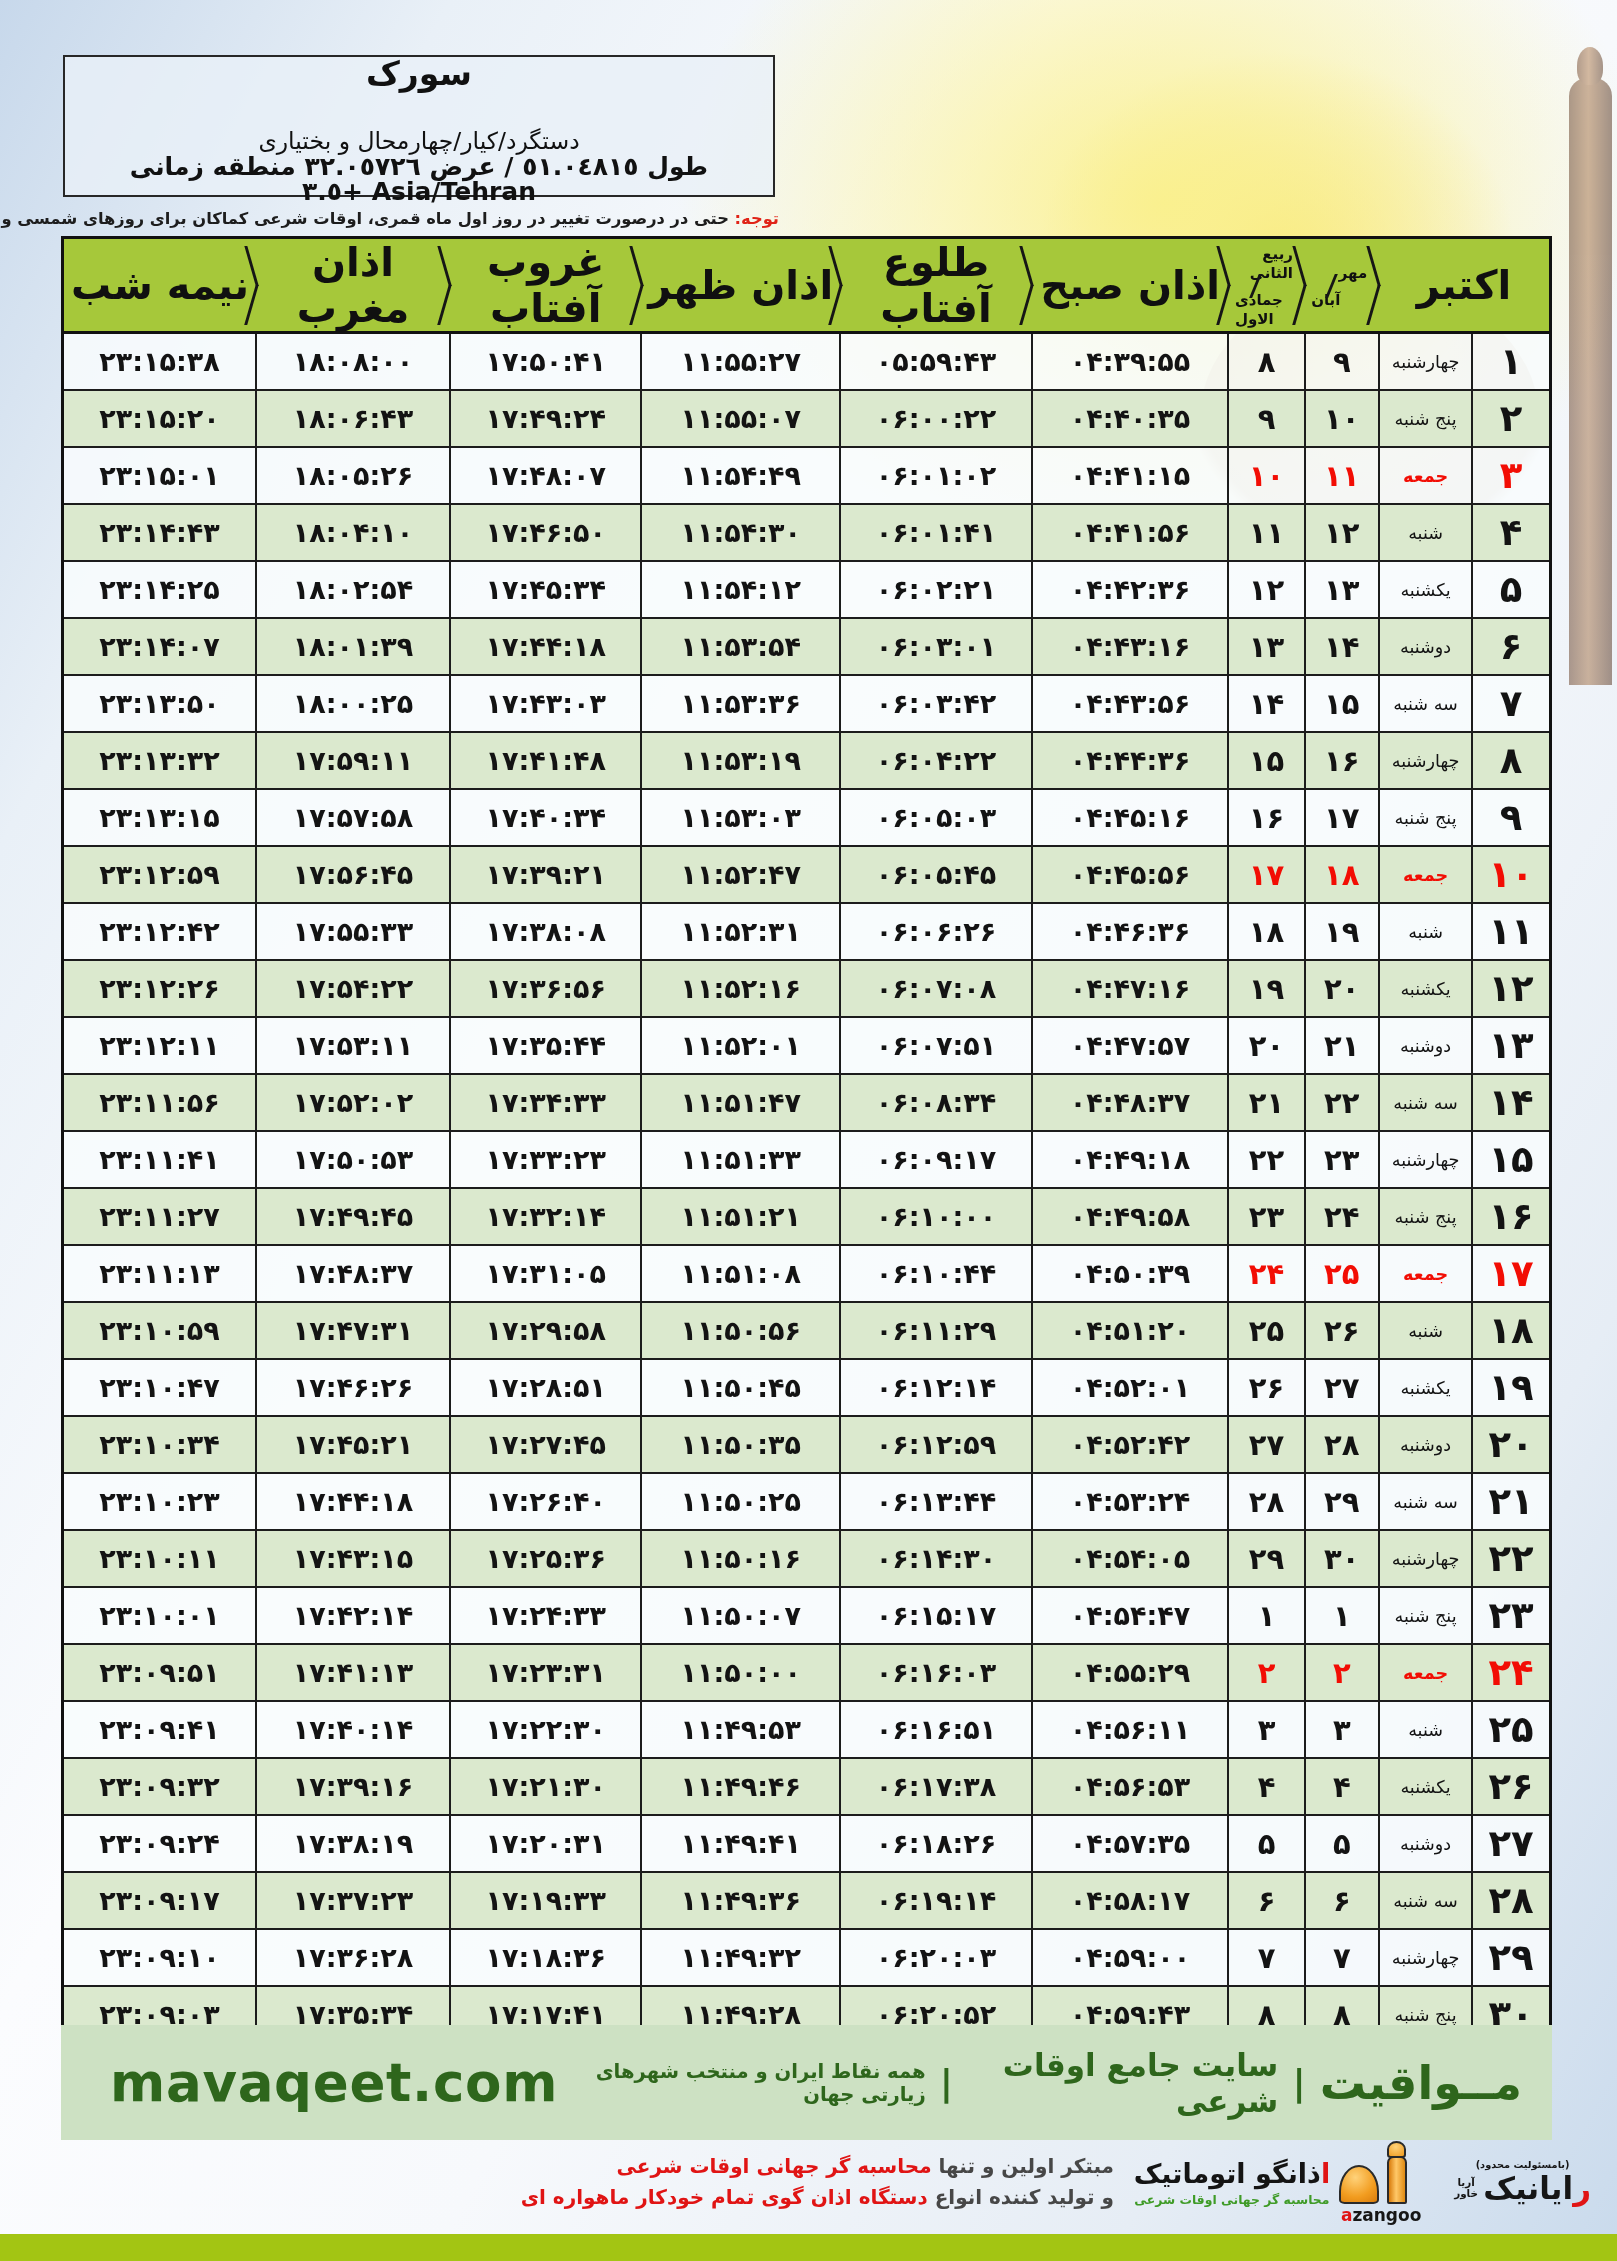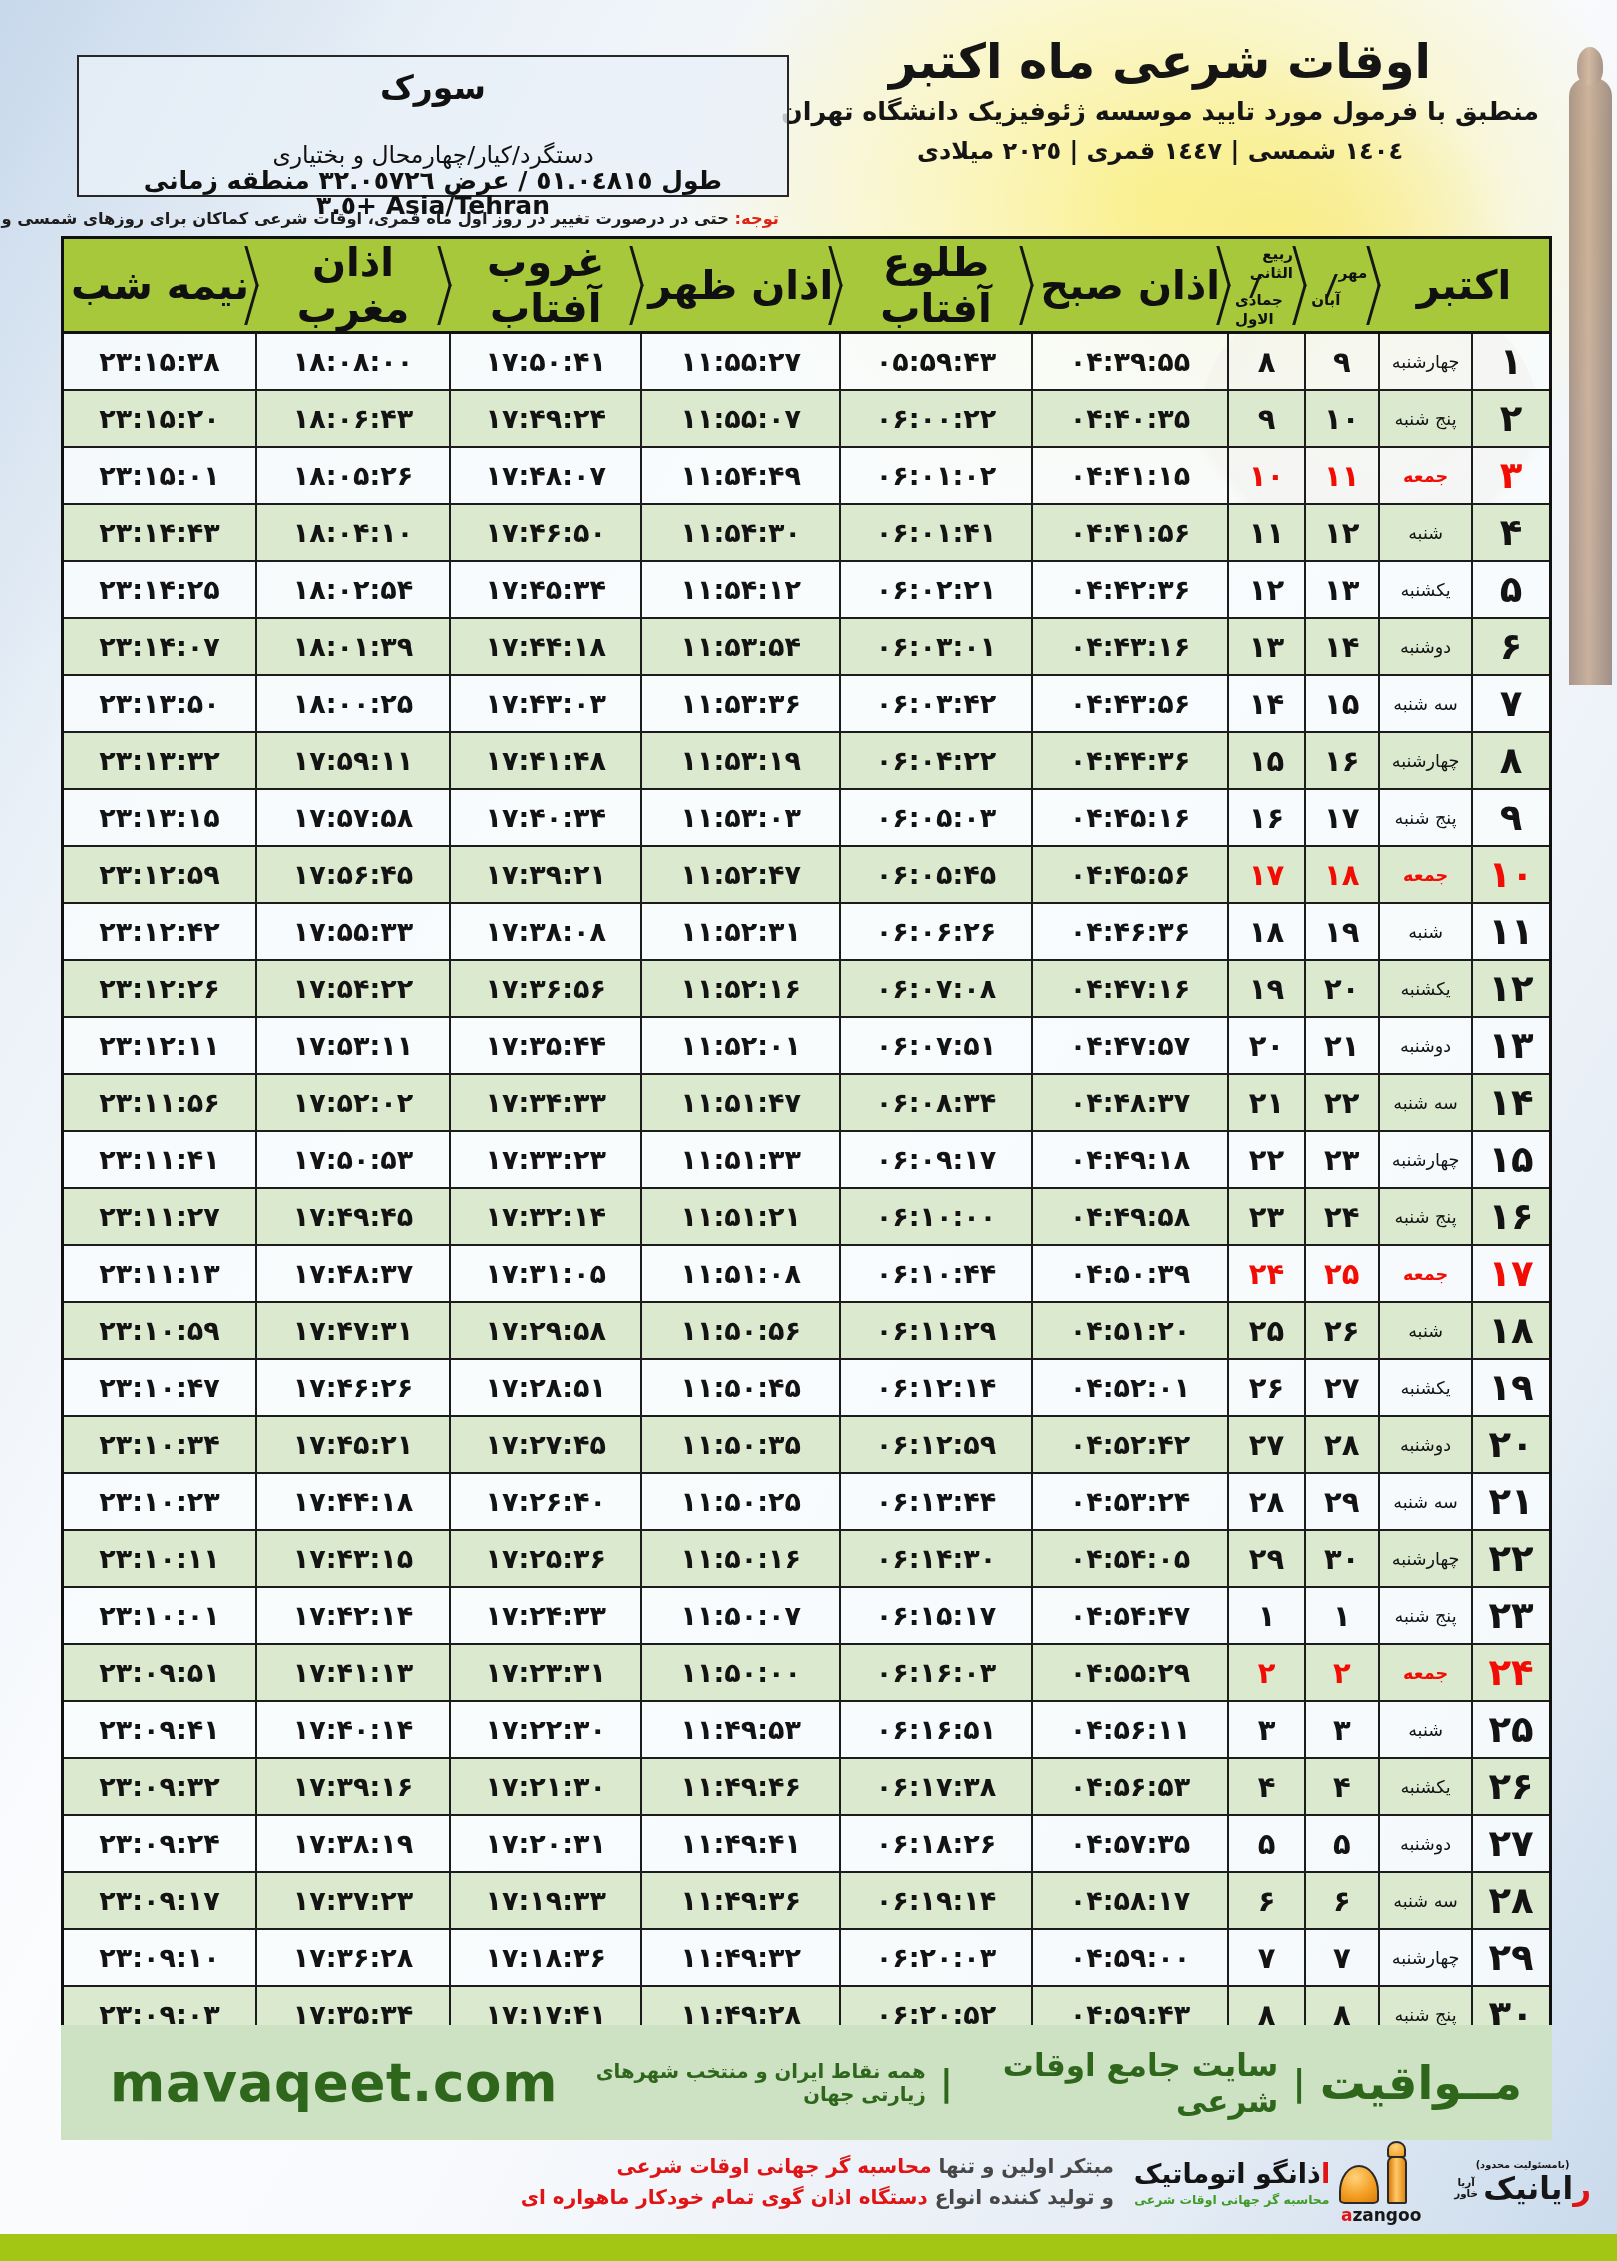--- a/index.html
+++ b/index.html
@@ -11,22 +11,22 @@
       linear-gradient(118deg,#c7d8eb 0%,#e9f0f7 16%,#fbfcfe 38%,#f7f9fc 58%,#e6edf5 82%,#c9daec 100%);}
   
   .minaret{position:absolute;right:5.2px;top:78px;width:43px;height:607px;opacity:.55;
     background:linear-gradient(90deg,#6e4a33,#a97a52 45%,#5d3d2a);border-radius:18px 18px 0 0;}
   .minaret::before{content:'';position:absolute;top:-31px;left:50%;transform:translateX(-50%);
     width:26px;height:38px;background:linear-gradient(90deg,#7a5238,#b5855c 45%,#63432e);border-radius:50% 50% 40% 40%;}
   .dome-glow{position:absolute;right:78px;top:281px;width:339px;height:274px;opacity:.25;border-radius:50% 50% 10% 10%;
     background:radial-gradient(circle at 50% 30%,#caa24f,#8c5a2f 70%,transparent 75%);}
 
   
-  .loc-box{position:absolute;left:78px;top:55px;width:712px;height:142px;border:2.6px solid #272727;
-    background:rgba(232,240,248,.8);text-align:center;color:#111;display:flex;flex-direction:column;justify-content:space-evenly;padding:14px 0;box-sizing:border-box;}
+  .loc-box{position:absolute;left:64px;top:55px;width:712px;height:142px;border:2.6px solid #272727;
+    background:rgba(232,240,248,.8);text-align:center;color:#111;display:flex;flex-direction:column;justify-content:space-evenly;padding:0 0;box-sizing:border-box;}
   .loc-city{font-size:33px;font-weight:700;line-height:1;}
   .loc-region{font-size:23.5px;line-height:1;margin-top:40px;}
   .loc-coords{font-size:25px;font-weight:700;line-height:1;}
   .title-wrap{position:absolute;right:46px;top:34px;width:822px;text-align:center;color:#151515;}
   .main-title{font-size:48px;font-weight:700;line-height:1.15;margin:0;}
   .sub-title{font-size:25.4px;font-weight:700;margin-top:6.5px;}
   .date-line{font-size:24px;font-weight:700;margin-top:11.7px;}
   .notice{position:absolute;left:62px;top:209px;width:718px;font-size:16.3px;font-weight:700;color:#1d1d1d;text-align:center;white-space:nowrap;}
   .notice .notice-label{color:#e02317;}
 
@@ -96,25 +96,20 @@
   .bottom-band{position:absolute;left:0;top:2234px;width:1618px;height:27px;background:#a3c513;}
 </style>
 </head>
 <body>
 
 <div class="page">
 
   <div class="minaret"></div>
   <div class="dome-glow"></div>
 
-  <div class="title-wrap">
-    <h1 class="main-title">اوقات شرعی ماه اکتبر</h1>
-    <div class="sub-title">منطبق با فرمول مورد تایید موسسه ژئوفیزیک دانشگاه تهران</div>
-    <div class="date-line">١٤٠٤ شمسی | ١٤٤٧ قمری | ٢٠٢٥ میلادی</div>
-  </div>
 
   <div class="loc-box">
     <div class="loc-city">سورک</div>
     <div class="loc-region">دستگرد/کیار/چهارمحال و بختیاری</div>
     <div class="loc-coords">طول ٥١.٠٤٨١٥ / عرض ٣٢.٠٥٧٢٦ منطقه زمانی Asia/Tehran +٣.٥</div>
   </div>
 
   <div class="notice">
     <span class="notice-label">توجه:</span><span> حتی در درصورت تغییر در روز اول ماه قمری، اوقات شرعی کماکان برای روزهای شمسی و میلادی معتبر است.</span>
   </div>

